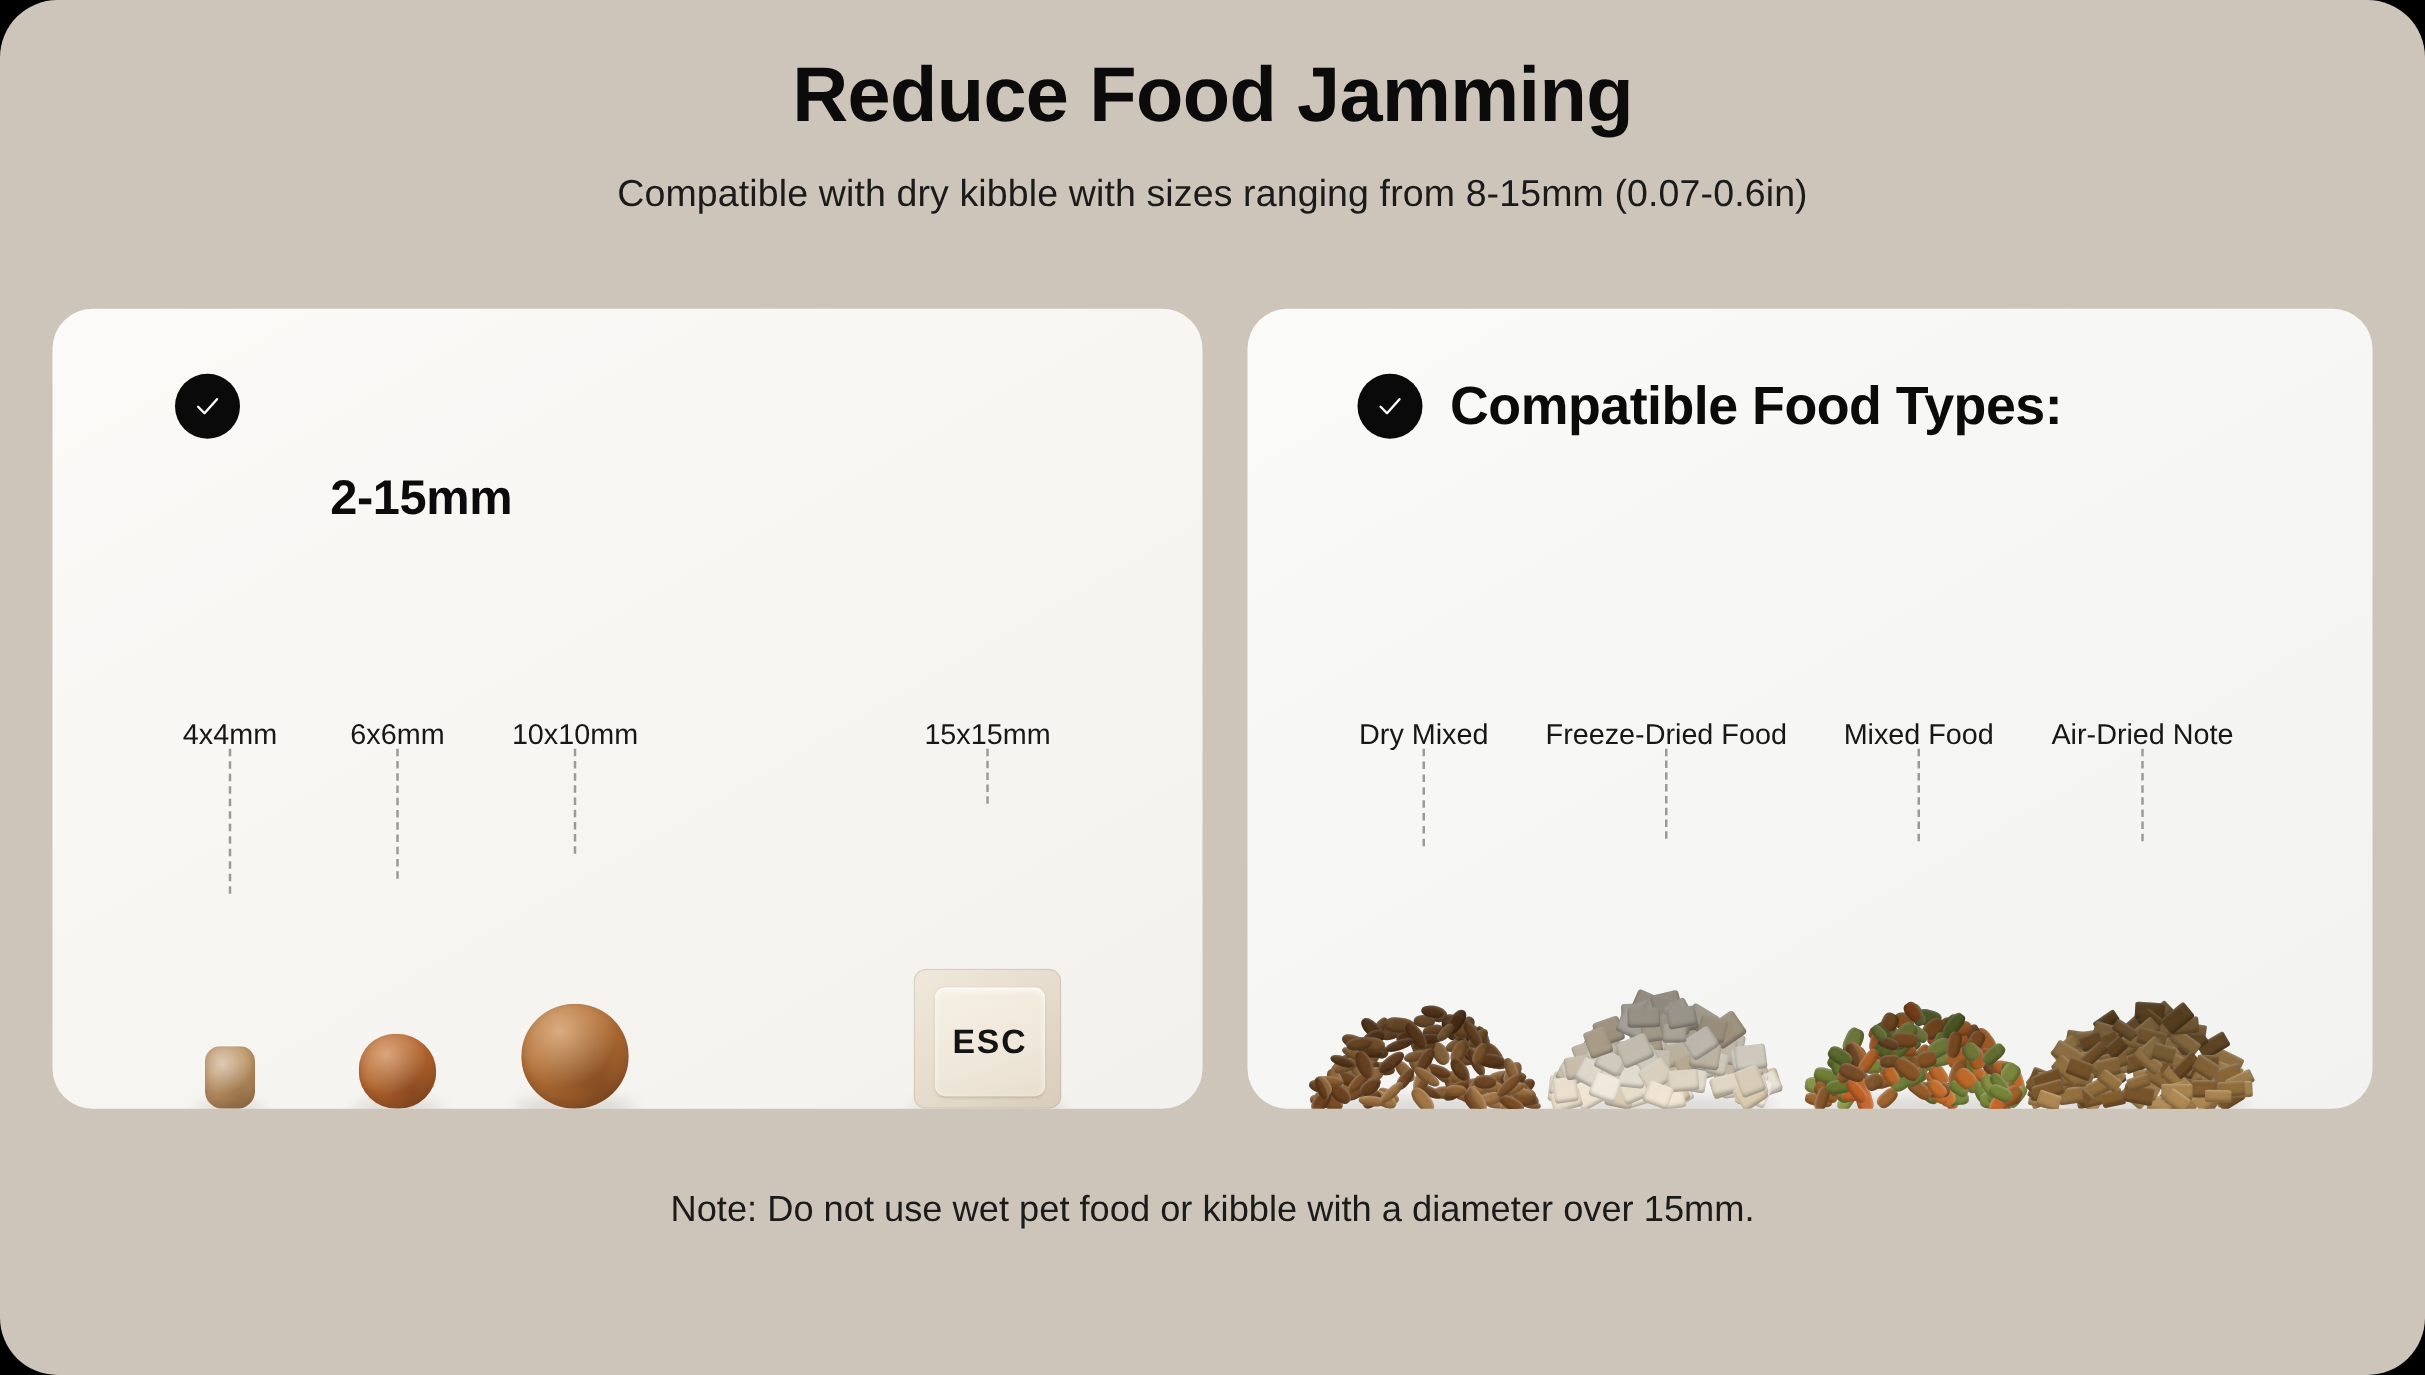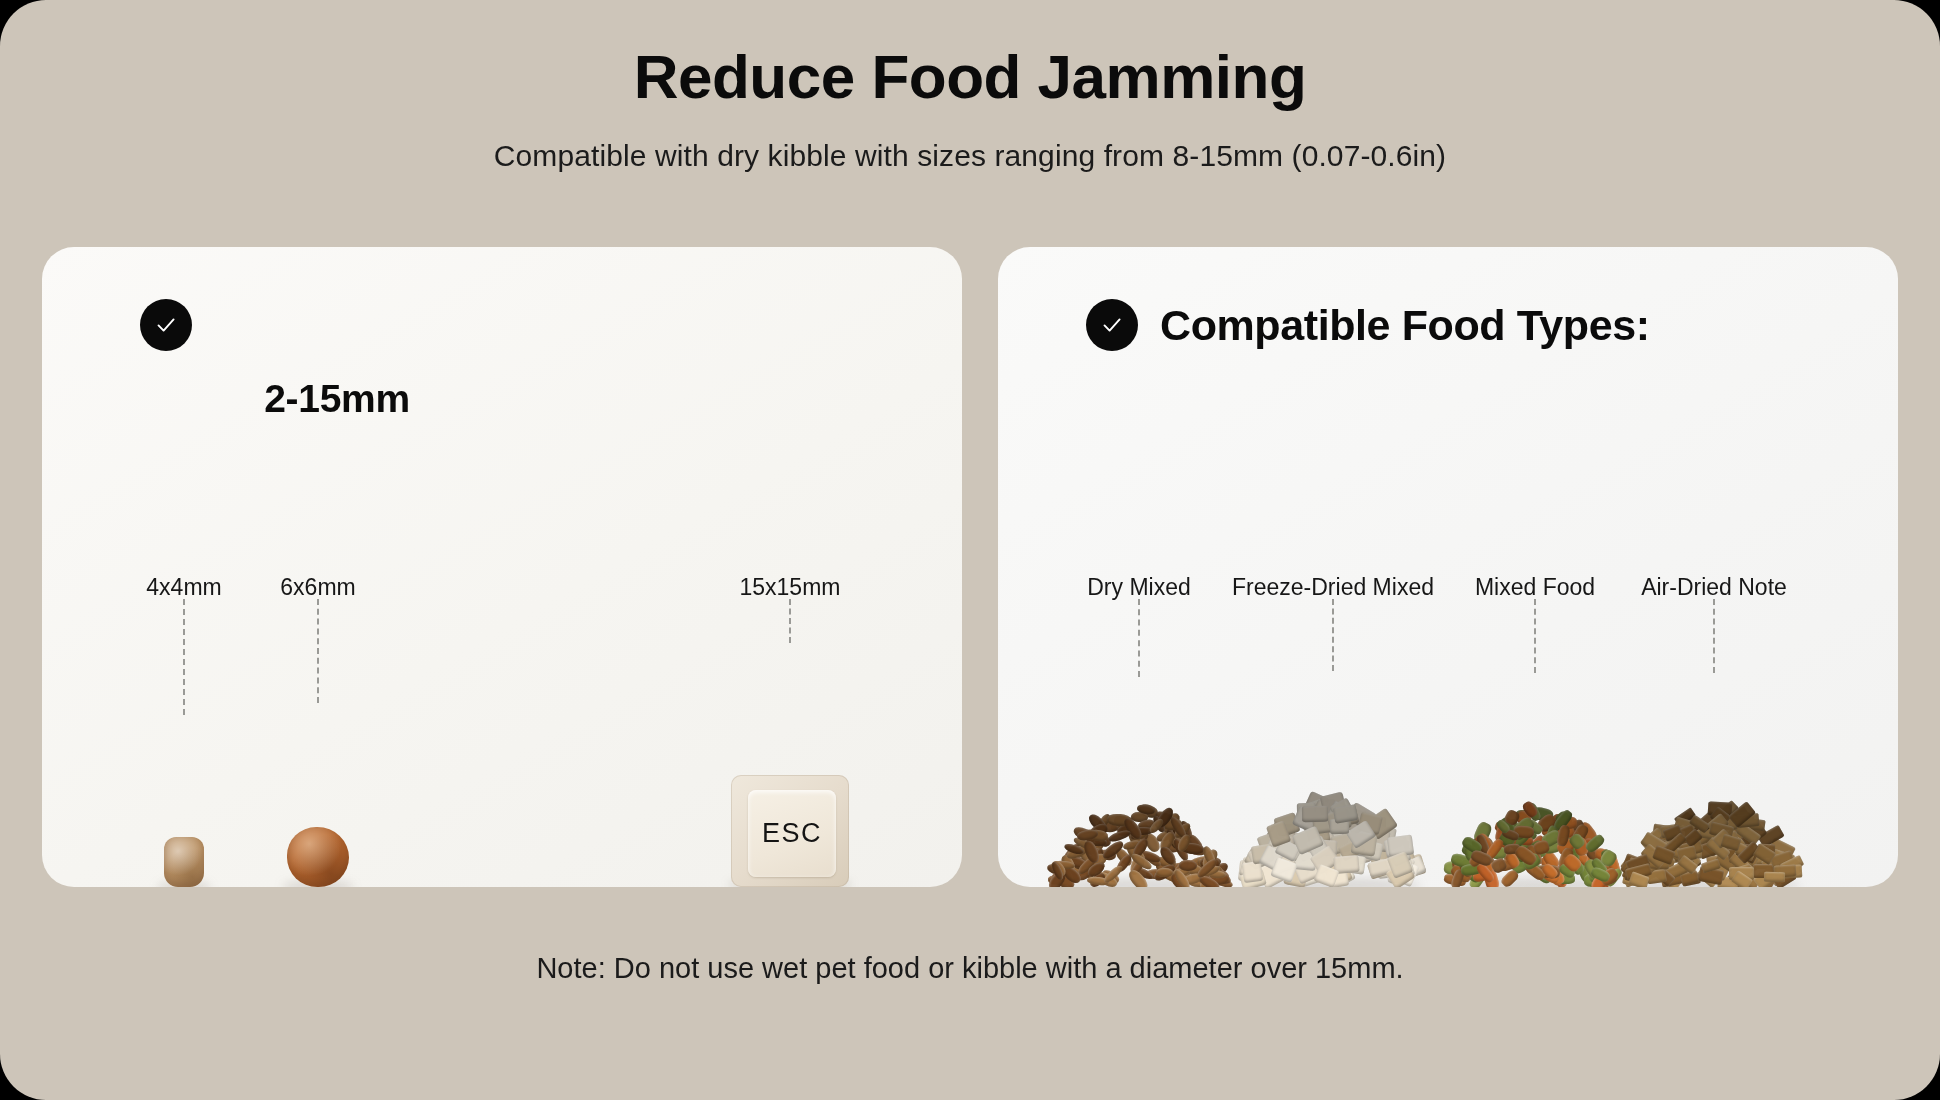--- a/index.html
+++ b/index.html
@@ -213,21 +213,21 @@
     left: 17px; right: 13px; top: 15px; bottom: 10px;
     border-radius: 8px;
     background: linear-gradient(160deg,#f6f0e5 0%,#efe7d9 60%,#e8dece 100%);
     display: flex;
     align-items: center;
     justify-content: center;
     box-shadow: inset 0 2px 5px rgba(255,255,255,0.85), 0 1px 2px rgba(150,135,112,0.35);
   }
   .keycap-label {
     font-size: 27px;
-    font-weight: 400;
+    font-weight: 700;
     letter-spacing: 1.5px;
     color: #141414;
   }
 
   
   .pile {
     position: relative;
     width: 180px;
     height: 78px;
   }
@@ -284,20 +284,28 @@
 
         <div class="specimen" style="left:196px; width:160px;">
           <div class="spec-label">6x6mm</div>
           <div class="leader" style="height:104px;"></div>
           <div class="spec-art" style="height:184px;">
             <span class="shadow" style="width:72px;height:13px;"></span>
             <span class="kib kib-6"></span>
           </div>
         </div>
 
+        <div class="specimen" style="left:330px; width:176px;">
+          <div class="spec-label">10x10mm</div>
+          <div class="leader" style="height:84px;"></div>
+          <div class="spec-art" style="height:204px;">
+            <span class="shadow" style="width:96px;height:15px;"></span>
+            <span class="kib kib-10"></span>
+          </div>
+        </div>
 
 
         <div class="specimen" style="left:650px; width:196px;">
           <div class="spec-label">15x15mm</div>
           <div class="leader" style="height:44px;"></div>
           <div class="spec-art" style="height:244px;">
             <span class="shadow" style="width:124px;height:16px;"></span>
             <span class="keycap">
               <span class="keycap-top">
                 <span class="keycap-label">ESC</span>
@@ -476,21 +484,21 @@
                 <i style="left:98.9px;top:13.1px;width:16.7px;height:8.1px;background:#a27442;border-radius:45%;transform:rotate(-47.7deg);box-shadow:inset 0 -2px 3px rgba(0,0,0,0.30), inset 0 1px 2px rgba(255,255,255,0.35);filter:brightness(0.67);opacity:0.97;"></i>
                 <i style="left:122.2px;top:65.5px;width:22.4px;height:9.0px;background:#a27442;border-radius:45%;transform:rotate(56.4deg);box-shadow:inset 0 -2px 3px rgba(0,0,0,0.30), inset 0 1px 2px rgba(255,255,255,0.35);filter:brightness(0.98);opacity:0.97;"></i>
                 <i style="left:146.2px;top:54.5px;width:23.5px;height:8.6px;background:#8a5a2e;border-radius:45%;transform:rotate(-42.9deg);box-shadow:inset 0 -2px 3px rgba(0,0,0,0.30), inset 0 1px 2px rgba(255,255,255,0.35);filter:brightness(0.91);opacity:0.97;"></i>
                 <i style="left:59.1px;top:23.4px;width:22.8px;height:8.1px;background:#6e4420;border-radius:45%;transform:rotate(-19.1deg);box-shadow:inset 0 -2px 3px rgba(0,0,0,0.30), inset 0 1px 2px rgba(255,255,255,0.35);filter:brightness(0.73);opacity:0.97;"></i>
                 <i style="left:80.6px;top:47.5px;width:23.0px;height:9.0px;background:#a27442;border-radius:45%;transform:rotate(34.5deg);box-shadow:inset 0 -2px 3px rgba(0,0,0,0.30), inset 0 1px 2px rgba(255,255,255,0.35);filter:brightness(0.88);opacity:0.97;"></i>
               </span>
           </div>
         </div>
 
         <div class="specimen" style="left:210px; width:250px;">
-          <div class="spec-label">Freeze-Dried Mixed</div>
+          <div class="spec-label">Freeze-Dried Food</div>
           <div class="leader" style="height:72px;"></div>
           <div class="spec-art" style="height:216px;">
             <span class="shadow" style="width:176px;height:15px;"></span>
             <span class="pile" id="pile-freeze">
                 <i style="left:61.5px;top:43.3px;width:20.8px;height:16.1px;background:#e8dcc5;border-radius:14%;transform:rotate(15.9deg);box-shadow:inset 0 -2px 3px rgba(0,0,0,0.30), inset 0 1px 2px rgba(255,255,255,0.35);filter:brightness(0.89);opacity:0.97;"></i>
                 <i style="left:51.8px;top:35.7px;width:20.3px;height:17.4px;background:#ddcdb1;border-radius:14%;transform:rotate(21.6deg);box-shadow:inset 0 -2px 3px rgba(0,0,0,0.30), inset 0 1px 2px rgba(255,255,255,0.35);filter:brightness(0.86);opacity:0.97;"></i>
                 <i style="left:92.7px;top:40.4px;width:26.0px;height:18.6px;background:#fbf4e6;border-radius:14%;transform:rotate(18.9deg);box-shadow:inset 0 -2px 3px rgba(0,0,0,0.30), inset 0 1px 2px rgba(255,255,255,0.35);filter:brightness(0.89);opacity:0.97;"></i>
                 <i style="left:80.5px;top:17.0px;width:24.4px;height:15.1px;background:#f2e7d4;border-radius:14%;transform:rotate(31.1deg);box-shadow:inset 0 -2px 3px rgba(0,0,0,0.30), inset 0 1px 2px rgba(255,255,255,0.35);filter:brightness(0.74);opacity:0.97;"></i>
                 <i style="left:69.0px;top:56.1px;width:18.4px;height:16.2px;background:#f6eedd;border-radius:14%;transform:rotate(11.6deg);box-shadow:inset 0 -2px 3px rgba(0,0,0,0.30), inset 0 1px 2px rgba(255,255,255,0.35);filter:brightness(0.97);opacity:0.97;"></i>
                 <i style="left:108.1px;top:37.9px;width:18.5px;height:17.2px;background:#f2e7d4;border-radius:14%;transform:rotate(-16.4deg);box-shadow:inset 0 -2px 3px rgba(0,0,0,0.30), inset 0 1px 2px rgba(255,255,255,0.35);filter:brightness(0.87);opacity:0.97;"></i>

